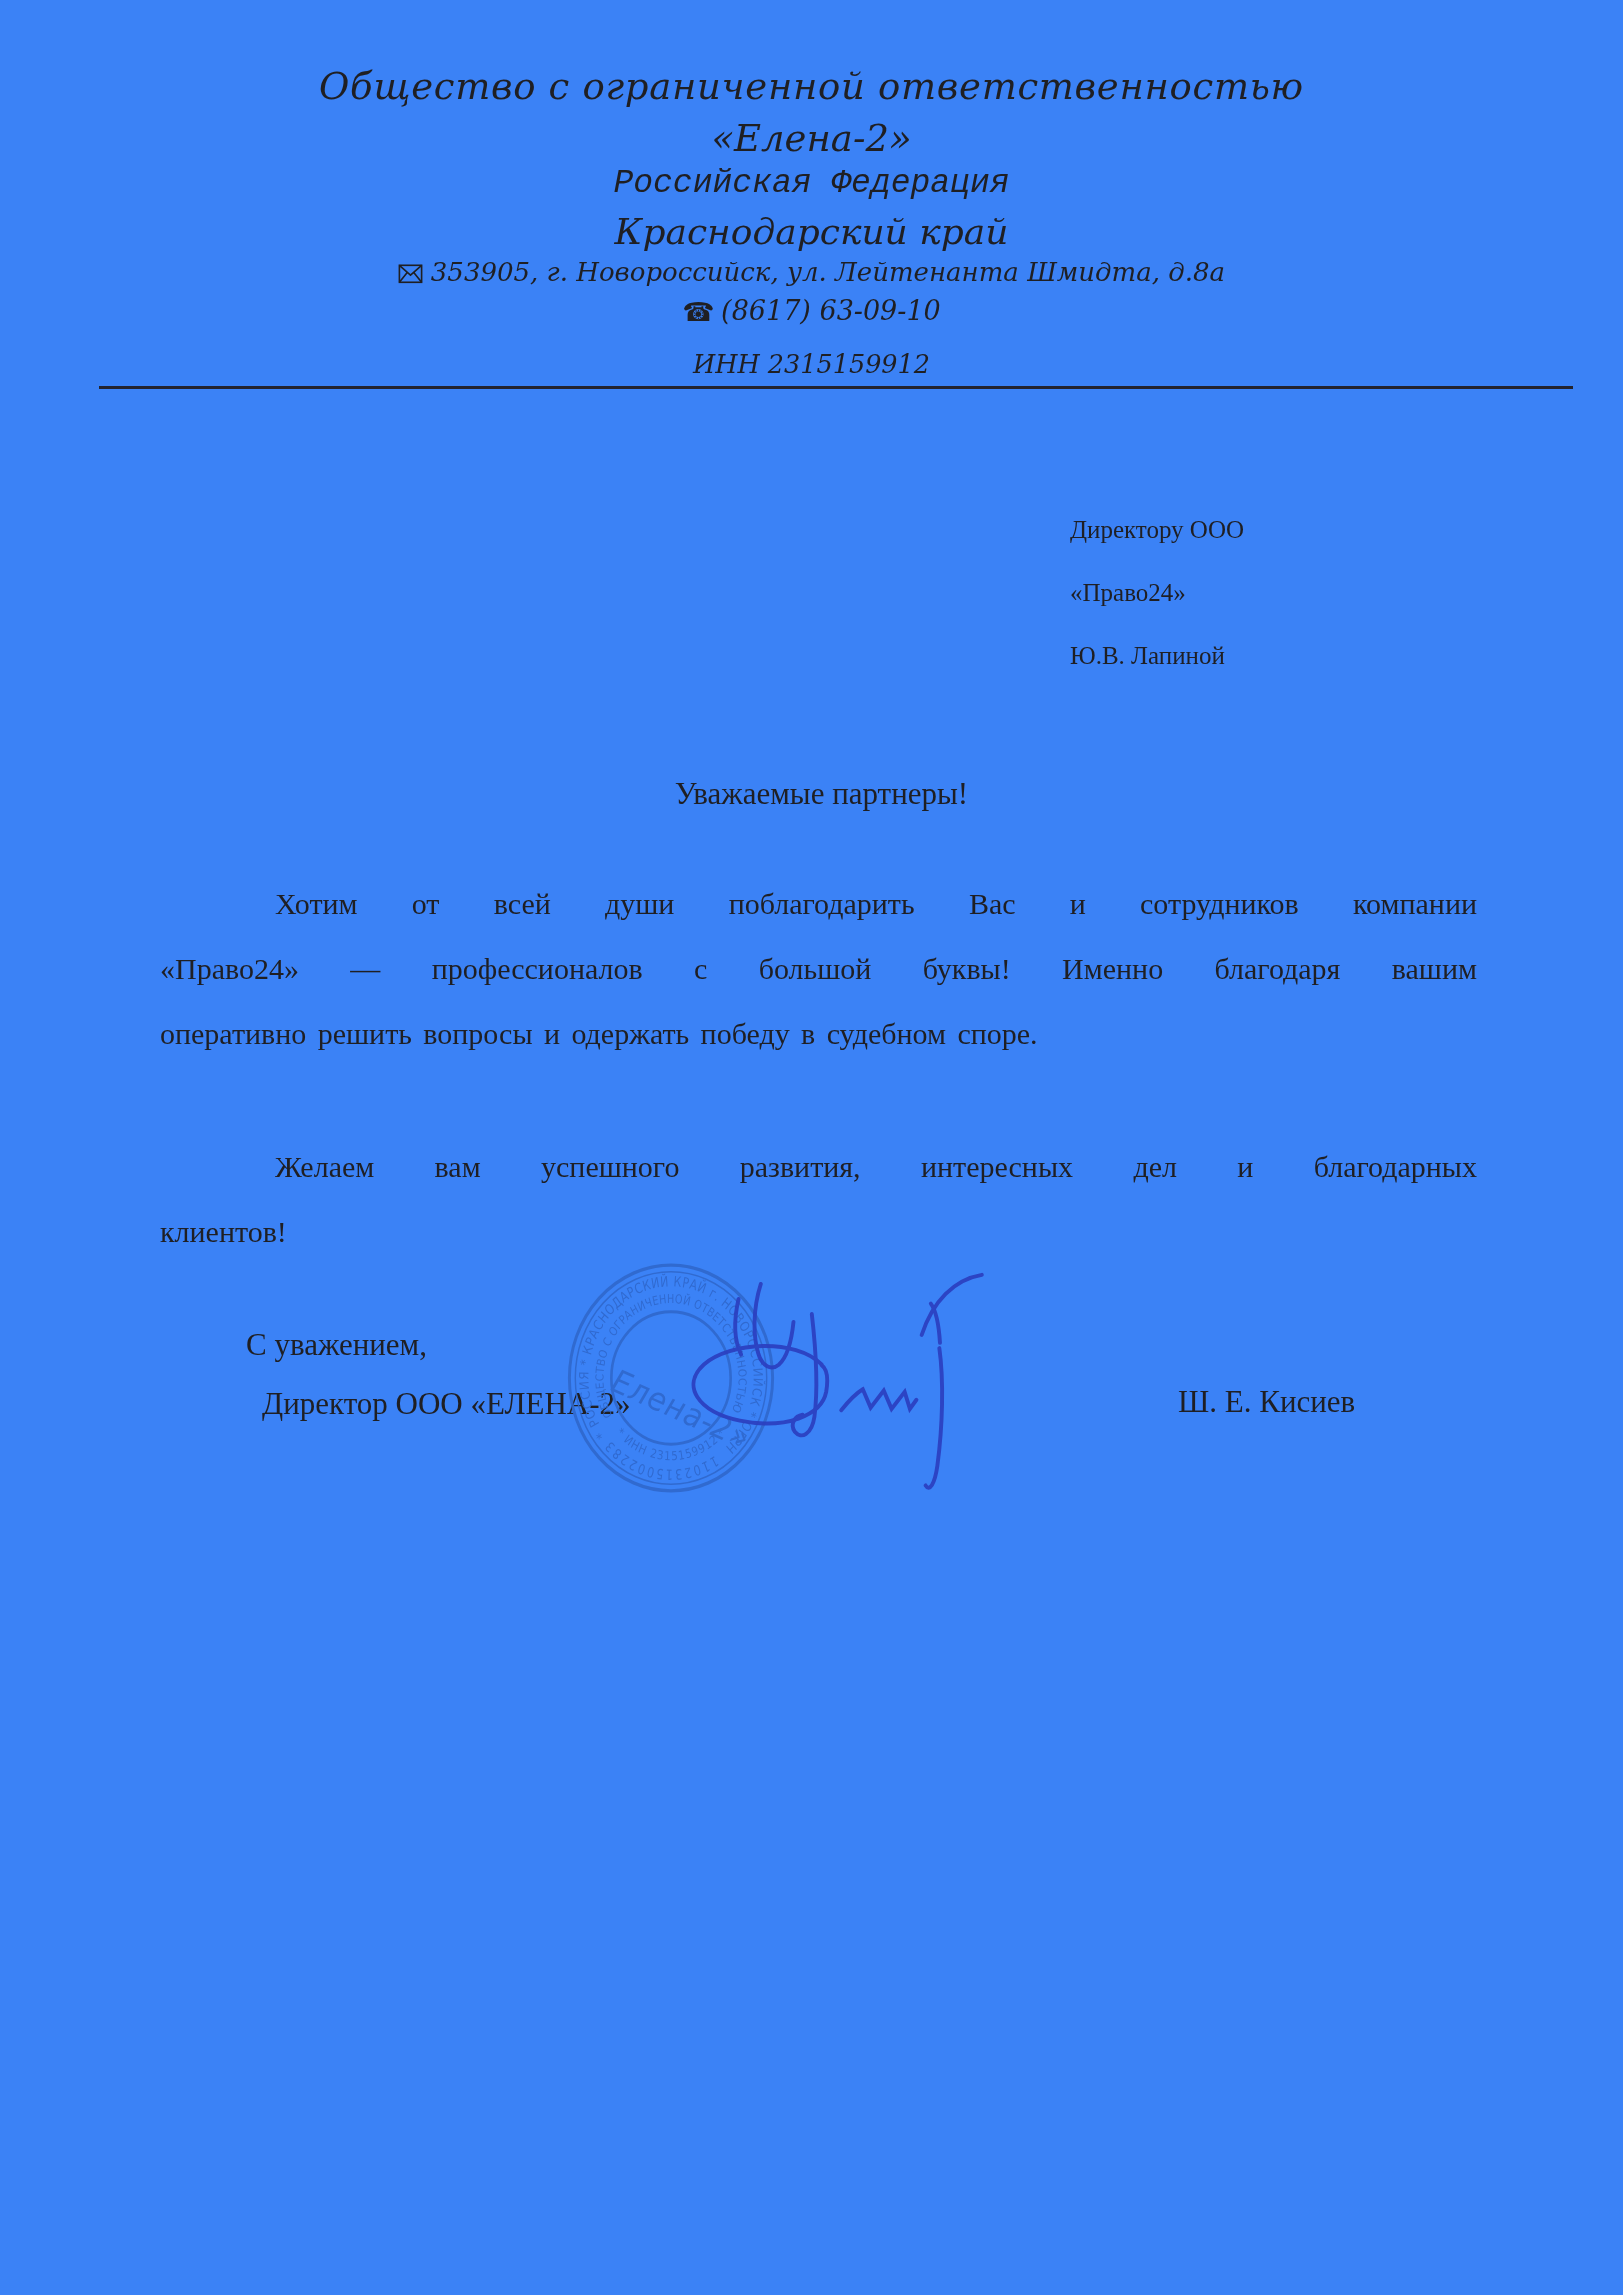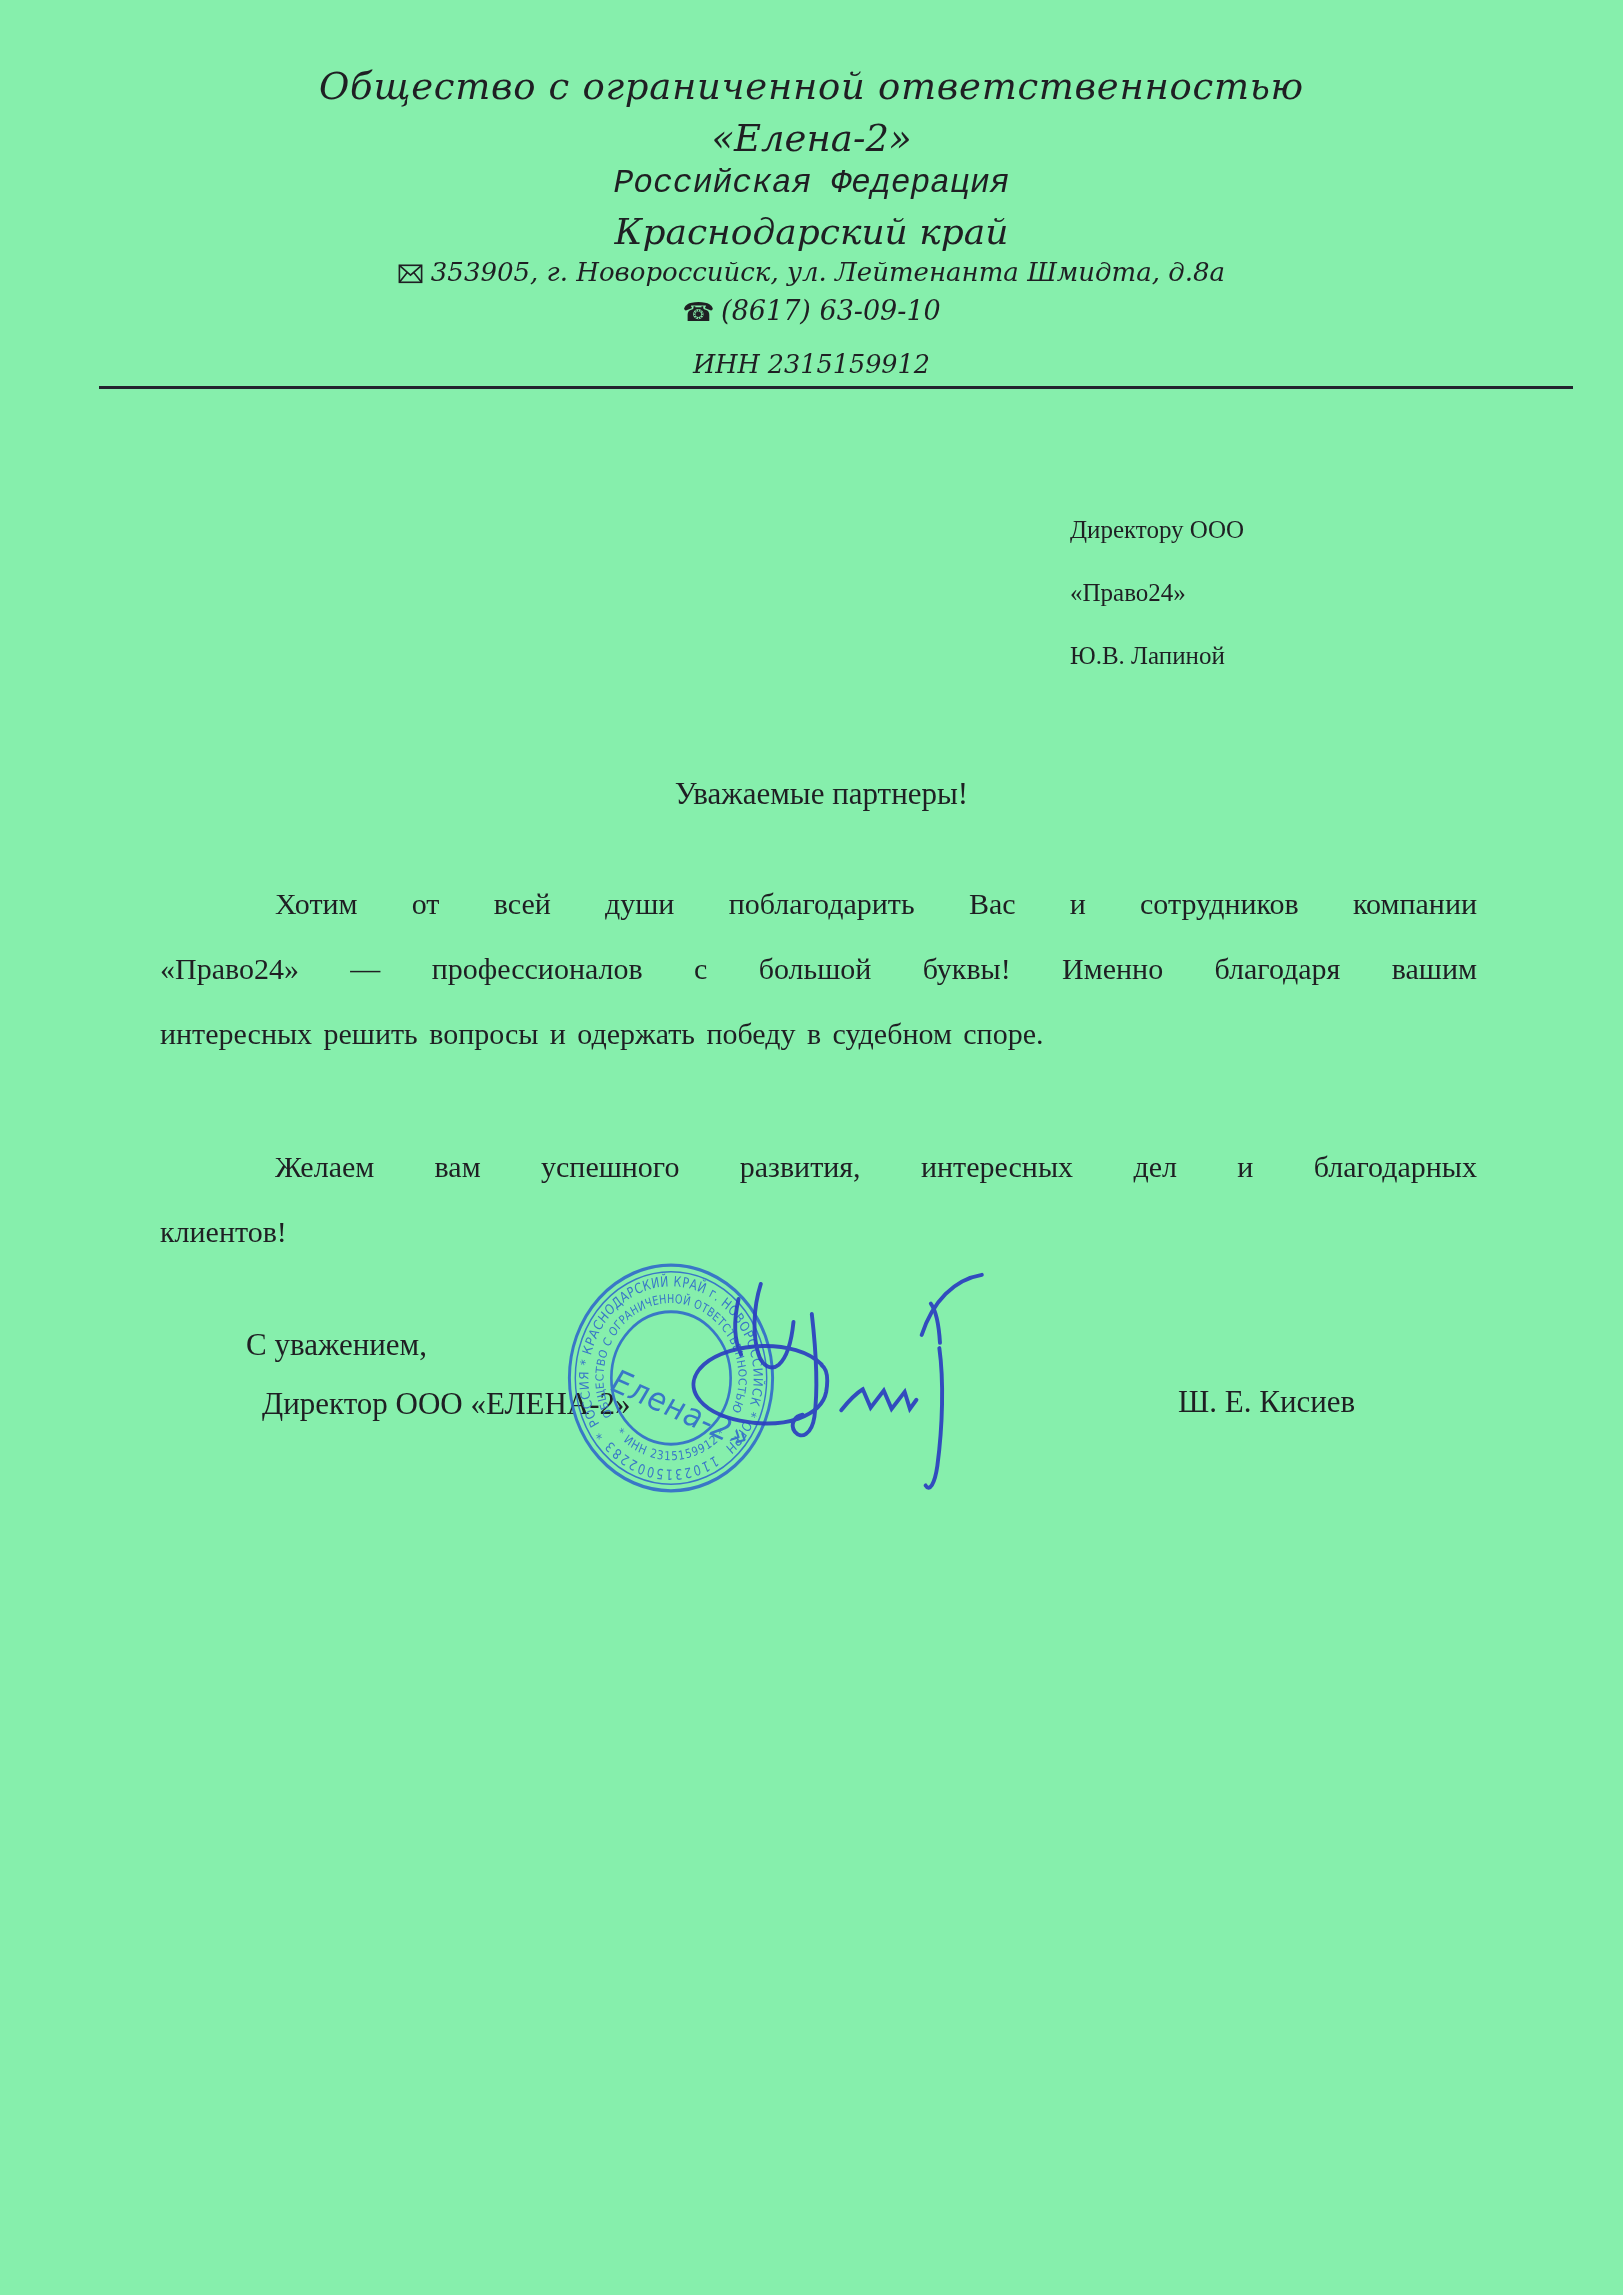--- a/index.html
+++ b/index.html
@@ -1,19 +1,19 @@
 <!DOCTYPE html>
 <html style="font-size:10.5px"><head>
 <meta charset="utf-8">
 <style>
   html,body{margin:0;padding:0;background:#e8e8e8;}
   .page{
     position:relative;
     width:1623px;height:2295px;
-    background:#86efac;
+    background:#3b82f6;
     font-family:"Liberation Serif", serif;
     color:#1f1f23;
     overflow:hidden;
   }
   
   .letterhead{position:absolute;left:13px;top:0;width:1597px;text-align:center;
     font-family:"DejaVu Serif", serif;font-style:italic;}
   .lh1{position:absolute;left:0;width:100%;top:65px;font-size:37px;letter-spacing:0.7px;}
   .lh2{position:absolute;left:0;width:100%;top:117px;font-size:37px;}
   .lh3{position:absolute;left:0;width:100%;top:165px;font-size:33px;font-family:Liberation Mono, monospace;}
@@ -73,21 +73,21 @@
     <div>Директору ООО</div>
     <div>«Право24»</div>
     <div>Ю.В. Лапиной</div>
   </div>
 
   <div class="salutation">Уважаемые партнеры!</div>
 
   <div class="bodytext para1">
     <div class="b-line b-first">Хотим от всей души поблагодарить Вас и сотрудников компании</div>
     <div class="b-line">«Право24» — профессионалов с большой буквы! Именно благодаря вашим</div>
-    <div class="b-line b-last">интересных решить вопросы и одержать победу в судебном споре.</div>
+    <div class="b-line b-last">оперативно решить вопросы и одержать победу в судебном споре.</div>
   </div>
 
   <div class="bodytext para2">
     <div class="b-line b-first">Желаем вам успешного развития, интересных дел и благодарных</div>
     <div class="b-line b-last">клиентов!</div>
   </div>
 
   <div class="regards">С уважением,</div>
   <div class="dir-line">Директор ООО «ЕЛЕНА-2»</div>
   <div class="sig-name">Ш. Е. Кисиев</div>

